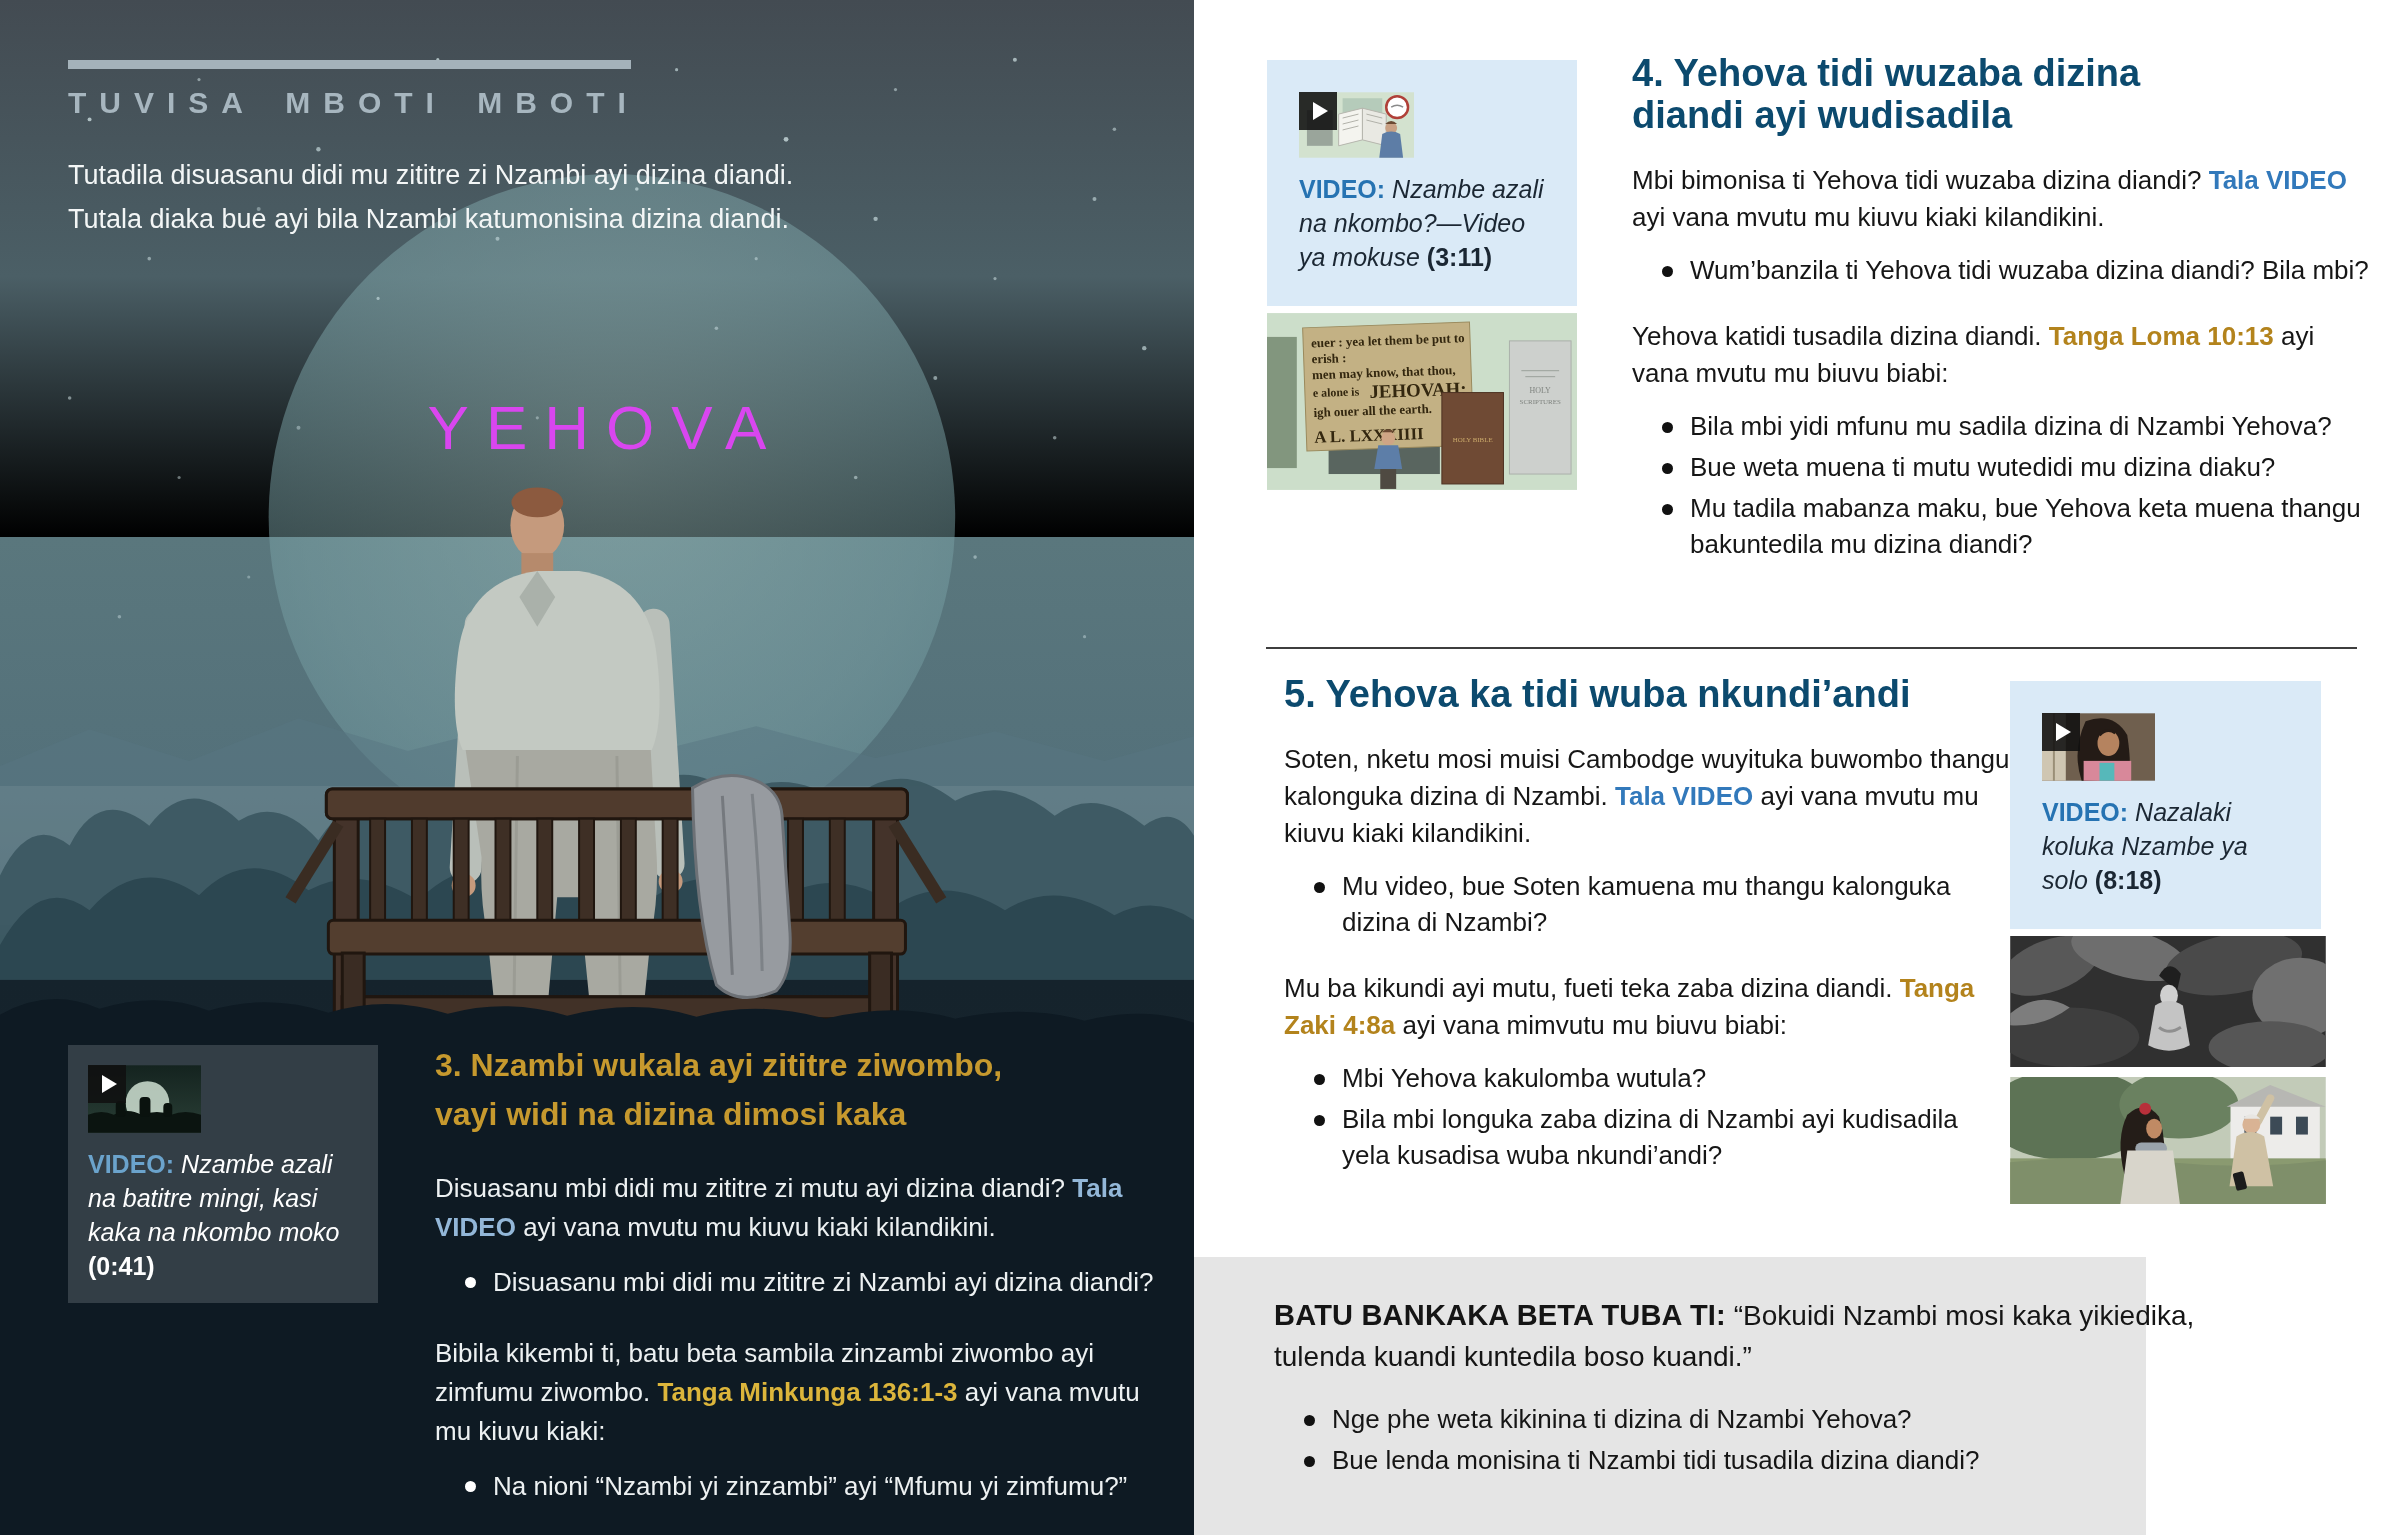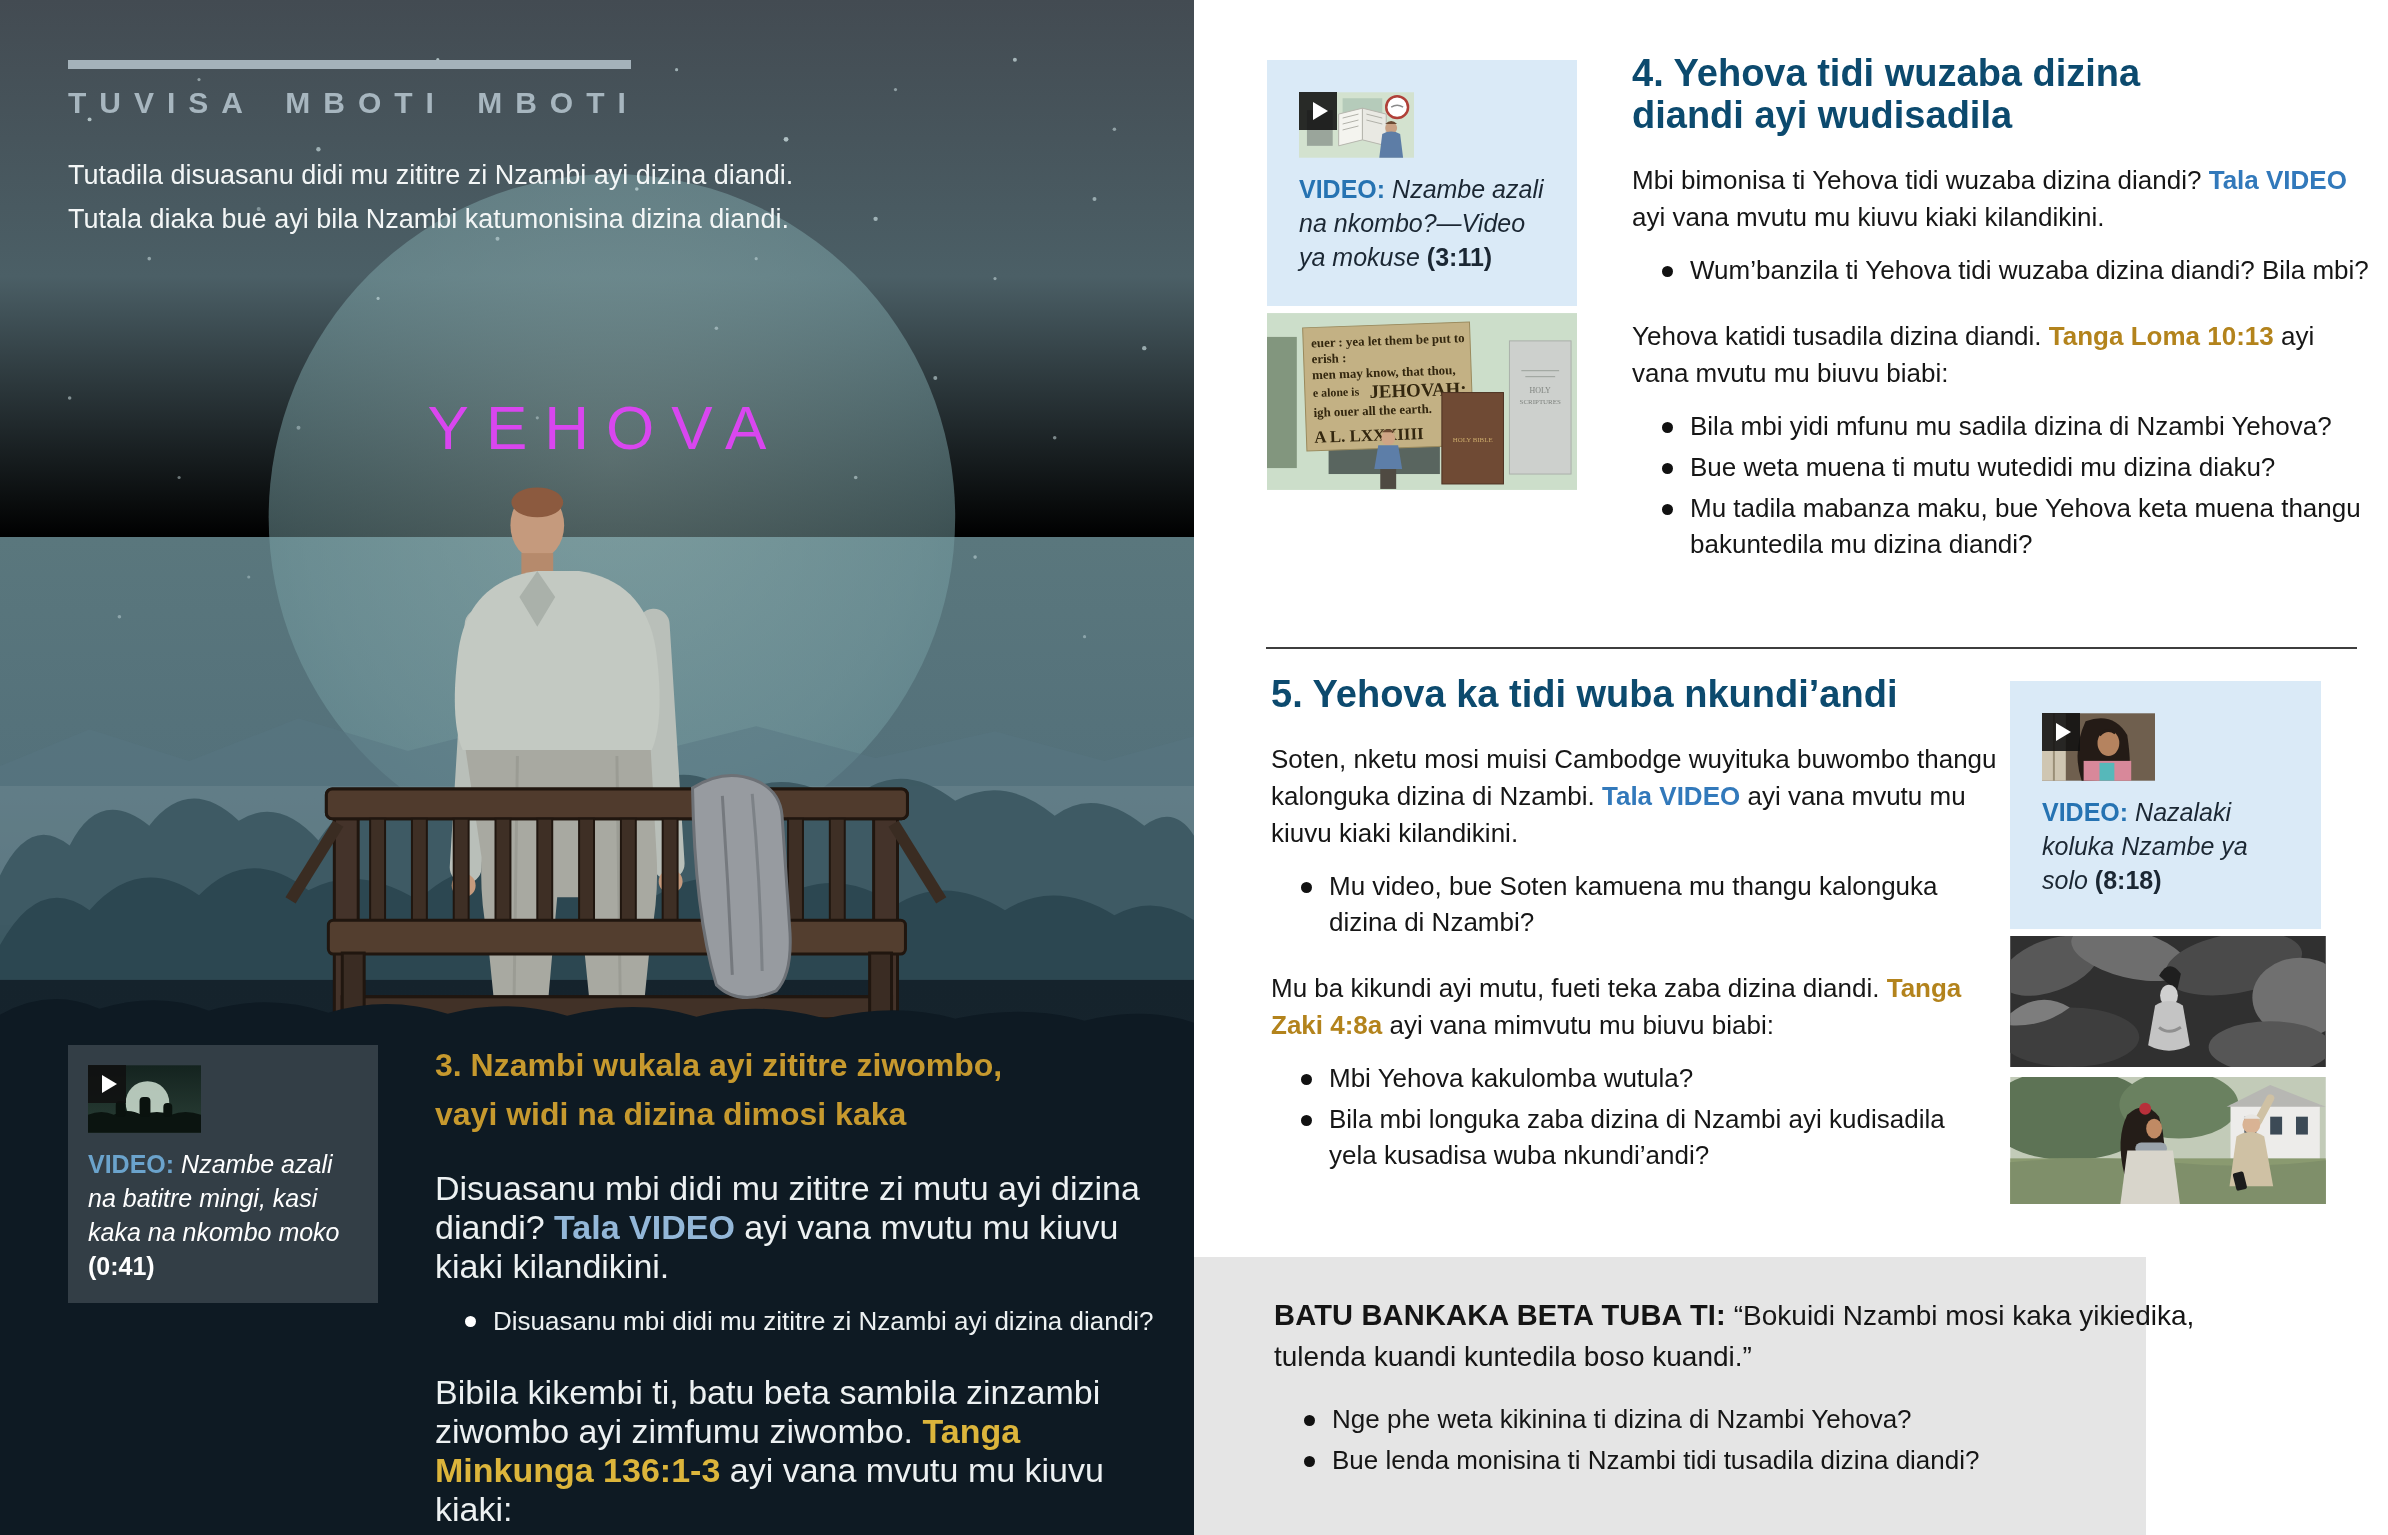--- a/index.html
+++ b/index.html
@@ -24,21 +24,21 @@
   .play::after{content:"";border-left:15px solid #ffffff;border-top:9px solid transparent;
         border-bottom:9px solid transparent;margin-left:4px;}
   .caption{margin:0;font-size:25px;line-height:34px;}
   .card-dark .caption{color:#ffffff;}
   .card-dark .vlabel{color:#6ba3cc;font-weight:bold;}
   .vtitle{font-style:italic;}
   .vdur{font-weight:bold;font-style:normal;}
   
   .s3{position:absolute;left:435px;top:1041px;width:741px;color:#edf1f2;}
   .s3 h2{margin:0 0 30px 0;font-size:32px;line-height:49px;color:#c6992e;font-weight:bold;width:637px;}
-  .s3 p{margin:0 0 16px 0;font-size:34px;line-height:39px;}
+  .s3 p{margin:0 0 16px 0;font-size:26px;line-height:39px;}
   .s3 .spacer{height:22px;}
   .link-dark{color:#93b7d8;font-weight:bold;text-decoration:none;}
   .ref-dark{color:#dcb53b;font-weight:bold;text-decoration:none;}
   .bullets{margin:2px 0 10px 0;padding-left:30px;}
   .bullet{display:flex;margin:0 0 3px 0;}
   .dot{width:11px;height:11px;border-radius:50%;background:#ffffff;margin:14px 17px 0 0;flex-shrink:0;}
   .s3 .bullet .bt{font-size:26px;line-height:39px;}
   
   .right-panel{position:absolute;left:1194px;top:0;width:1194px;height:1535px;background:#ffffff;}
   .bluebox{background:#daeaf7;padding:32px;box-sizing:border-box;}
@@ -51,21 +51,21 @@
   .rh{margin:0 0 26px 0;font-size:38px;line-height:42px;color:#0c4a6e;font-weight:bold;}
   .text4 .rh{width:617px;}
   .rp{margin:0 0 16px 0;font-size:26px;line-height:37px;}
   .link{color:#3279bb;font-weight:bold;text-decoration:none;}
   .ref{color:#b3831c;font-weight:bold;text-decoration:none;}
   .right-panel .dot{background:#111111;}
   .right-panel .bt{font-size:26px;line-height:36px;}
   .right-panel .bullet{margin-bottom:5px;}
   .pgap{height:20px;}
   .divider{position:absolute;left:72px;top:647px;width:1091px;height:2px;background:#3e3e3e;}
-  .text5{position:absolute;left:77px;top:673px;width:726px;color:#161616;}
+  .text5{position:absolute;left:90px;top:673px;width:726px;color:#161616;}
   .media5{position:absolute;left:816px;top:681px;width:316px;}
   .media5 .bluebox{width:311px;}
   
   .gray-band{position:absolute;left:0;top:1257px;width:952px;height:279px;background:#e5e5e5;}
   .band-inner{position:absolute;left:80px;top:38px;width:995px;color:#151515;}
   .band-lead{margin:0 0 24px 0;font-size:28px;line-height:41px;}
   .band-label{font-weight:bold;font-size:29px;letter-spacing:0.2px;}
   
   .mstext{font-family:"Liberation Serif", serif;font-weight:bold;fill:#33270f;}
 </style>

